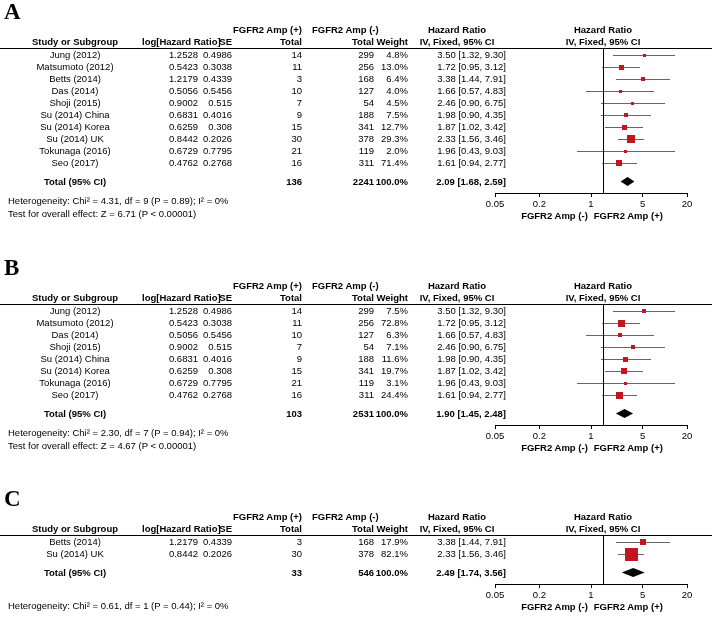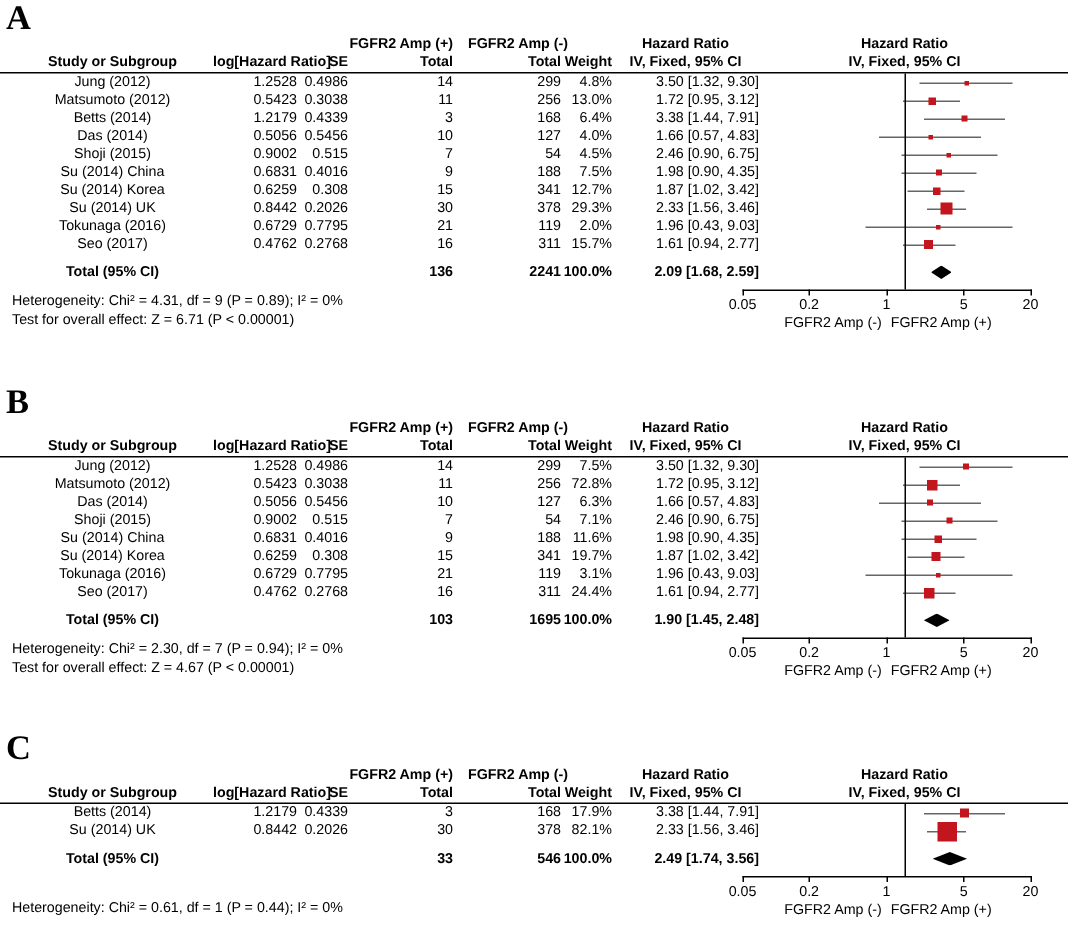--- a/index.html
+++ b/index.html
@@ -32,21 +32,21 @@
   .plot-h { display: block; width: 194px; text-align: center; }
   .ci-line { position: absolute; height: 1px; background: #666; top: 6px; }
   .sq { position: absolute; background: #c2151d; }
   .diamond { position: absolute; height: 9px; top: 1px; background: #000;
              clip-path: polygon(0 50%, 50% 0, 100% 50%, 50% 100%); }
   .vline { position: absolute; width: 1px; background: #000; left: 603px; }
   .axis { position: absolute; left: 493px; width: 207px; height: 32px; }
   .axis-line { position: absolute; left: 2px; top: 0; width: 193px; height: 1px; background: #000; }
   .tick { position: absolute; top: 0; width: 1px; height: 4px; background: #000; }
   .tick-label { position: absolute; top: 5px; transform: translateX(-50%); }
-  .favors { position: absolute; top: 17px; left: 2px; width: 194px; text-align: center; white-space: nowrap; }
+  .favors { position: absolute; top: 17px; left: 2px; width: 194px; text-align: center; white-space: nowrap; font-weight: bold; }
   .favors span { margin: 0 3px; }
   .meta { position: absolute; left: 8px; white-space: nowrap; }
 </style>
 </head>
 <body>
 
   <section class="panel" style="top: 1px;">
     <div class="panel-label">A</div>
     <div class="thead">
       <div class="hgroup">
@@ -187,21 +187,21 @@
           <div class="ci-line" style="left: 70.9545px; width: 97.5635px; background: rgb(102, 102, 102);"></div>
           <div class="sq" style="width: 3px; height: 3px; left: 118.065px; top: 4.5px; background: rgb(194, 21, 29);"></div>
         </div>
       </div>
       <div class="trow">
         <div class="l">Seo (2017)</div>
         <div class="r">0.4762</div>
         <div class="r">0.2768</div>
         <div class="r">16</div>
         <div class="r">311</div>
-        <div class="r">15.7%</div>
+        <div class="r">71.4%</div>
         <div class="r">1.61 [0.94, 2.77]</div>
         <div class="plot-cell">
           <div class="ci-line" style="left: 96.0172px; width: 34.6324px; background: rgb(102, 102, 102);"></div>
           <div class="sq" style="width: 6px; height: 6px; left: 110.261px; top: 3px; background: rgb(194, 21, 29);"></div>
         </div>
       </div>
       <div class="spacer"></div>
       <div class="trow bold">
         <div class="l">Total (95% CI)</div>
         <div class="r"></div>
@@ -366,21 +366,21 @@
           <div class="ci-line" style="left: 96.0172px; width: 34.6324px; background: rgb(102, 102, 102);"></div>
           <div class="sq" style="width: 7px; height: 7px; left: 109.761px; top: 2.5px; background: rgb(194, 21, 29);"></div>
         </div>
       </div>
       <div class="spacer"></div>
       <div class="trow bold">
         <div class="l">Total (95% CI)</div>
         <div class="r"></div>
         <div class="r"></div>
         <div class="r">103</div>
-        <div class="r">1695</div>
+        <div class="r">2531</div>
         <div class="r">100.0%</div>
         <div class="r">1.90 [1.45, 2.48]</div>
         <div class="plot-cell">
           <div class="diamond" style="left: 109.907px; width: 17.1987px; background: rgb(0, 0, 0);"></div>
         </div>
       </div>
     </div>
     <div class="meta" style="top: 170px;">Heterogeneity: Chi² = 2.30, df = 7 (P = 0.94); I² = 0%</div>
     <div class="meta" style="top: 183px;">Test for overall effect: Z = 4.67 (P &lt; 0.00001)</div>
     <div class="vline" style="top: 48px; height: 120px;"></div>

